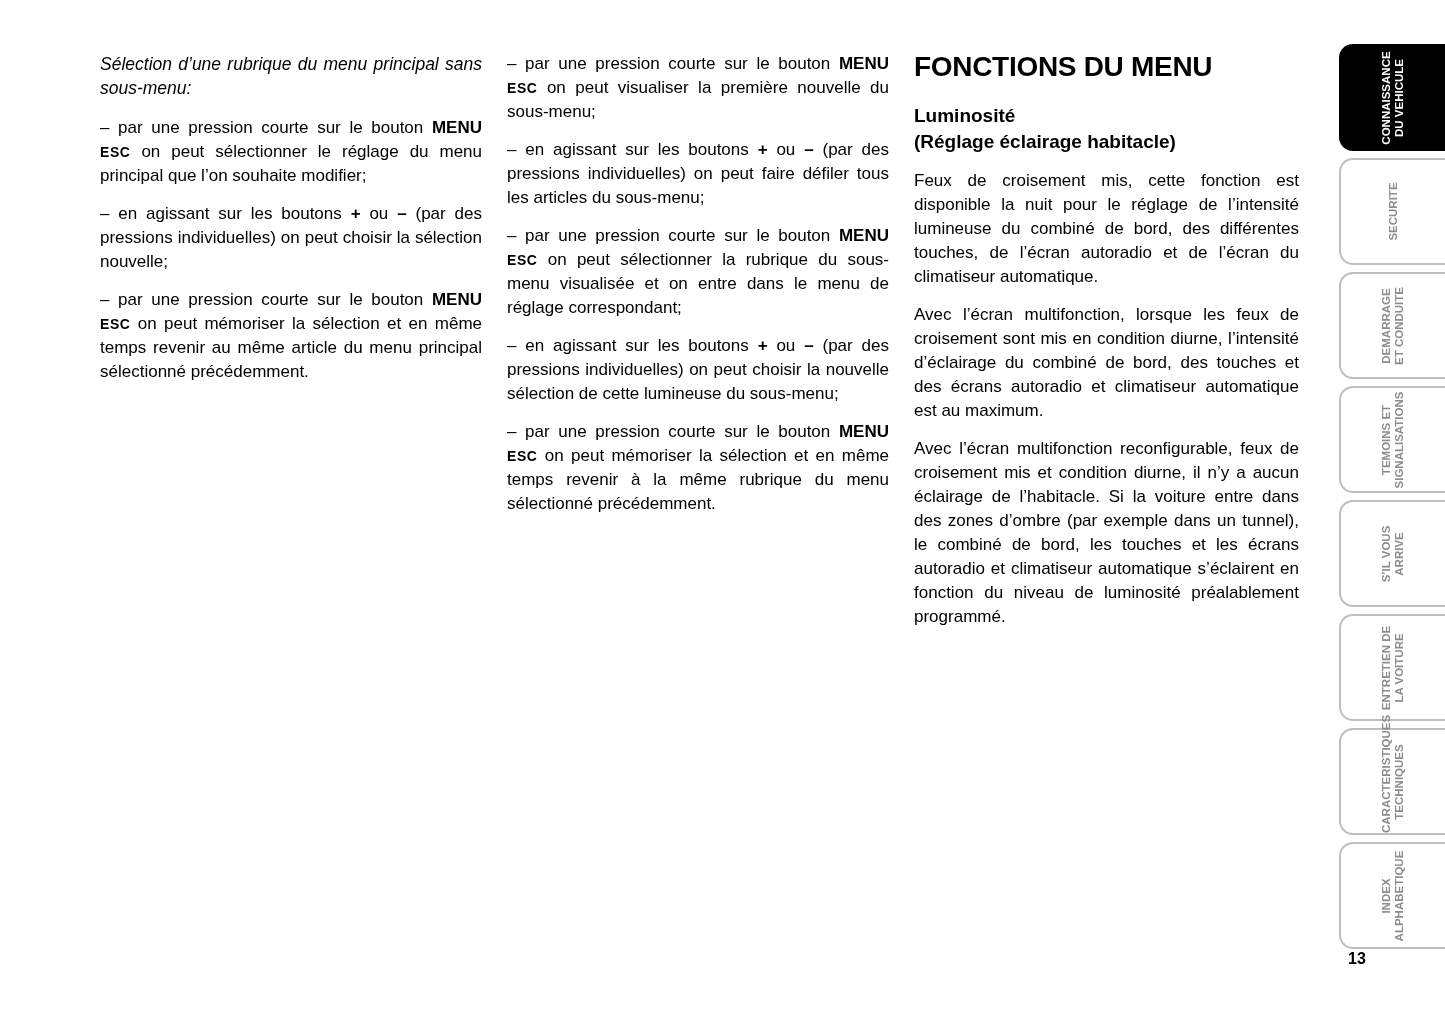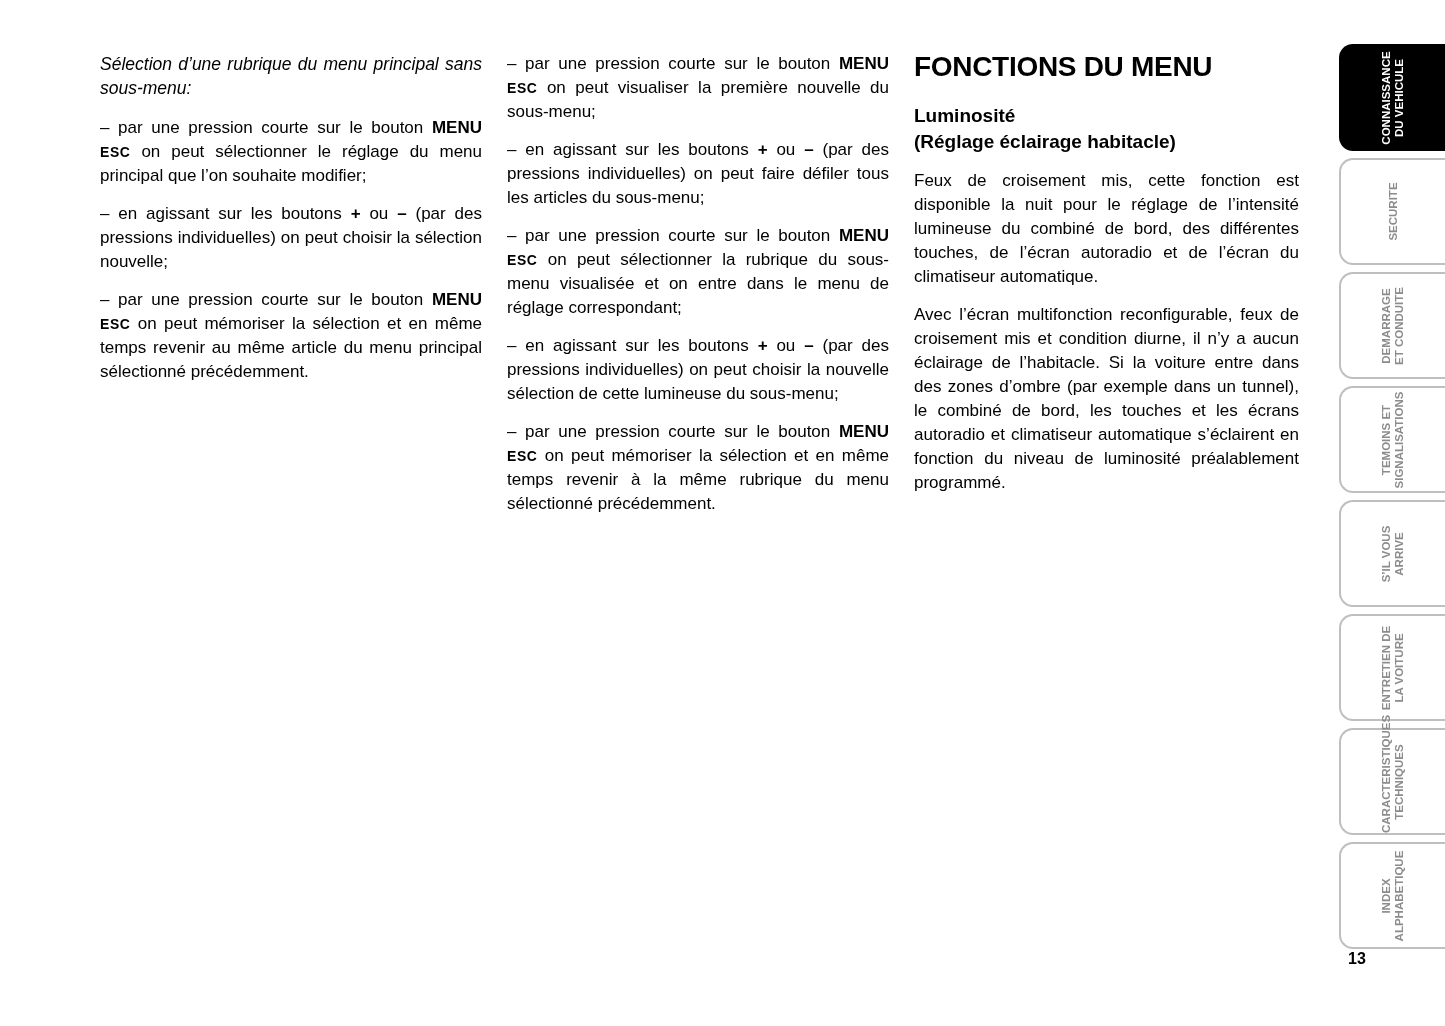--- a/index.html
+++ b/index.html
@@ -80,20 +80,21 @@
       <p class="para"><span>– par une pression courte sur le bouton </span><span class="b">MENU</span><span> </span><span class="b esc">ESC</span><span> on peut sélectionner la rubrique du sous-menu visualisée et on entre dans le menu de réglage correspondant;</span></p>
       <p class="para"><span>– en agissant sur les boutons </span><span class="b">+</span><span> ou </span><span class="b">–</span><span> (par des pressions individuelles) on peut choisir la nouvelle sélection de cette lumineuse du sous-menu;</span></p>
       <p class="para"><span>– par une pression courte sur le bouton </span><span class="b">MENU</span><span> </span><span class="b esc">ESC</span><span> on peut mémoriser la sélection et en même temps revenir à la même rubrique du menu sélectionné précédemment.</span></p>
     </div>
 
     <div class="col col3">
       <h1 class="main-title">FONCTIONS DU MENU</h1>
       <h2 class="sub-title">Luminosité
 (Réglage éclairage habitacle)</h2>
       <p class="para">Feux de croisement mis, cette fonction est disponible la nuit pour le réglage de l’intensité lumineuse du combiné de bord, des différentes touches, de l’écran autoradio et de l’écran du climatiseur automatique.</p>
+      <p class="para">Avec l’écran multifonction, lorsque les feux de croisement sont mis en condition diurne, l’intensité d’éclairage du combiné de bord, des touches et des écrans autoradio et climatiseur automatique est au maximum.</p>
       <p class="para">Avec l’écran multifonction reconfigurable, feux de croisement mis et condition diurne, il n’y a aucun éclairage de l’habitacle. Si la voiture entre dans des zones d’ombre (par exemple dans un tunnel), le combiné de bord, les touches et les écrans autoradio et climatiseur automatique s’éclairent en fonction du niveau de luminosité préalablement programmé.</p>
     </div>
 
   </div>
 
   <div class="sidebar">
     <div class="tab active">
       <span class="tab-label">CONNAISSANCE
 DU VEHICULE</span>
     </div>

